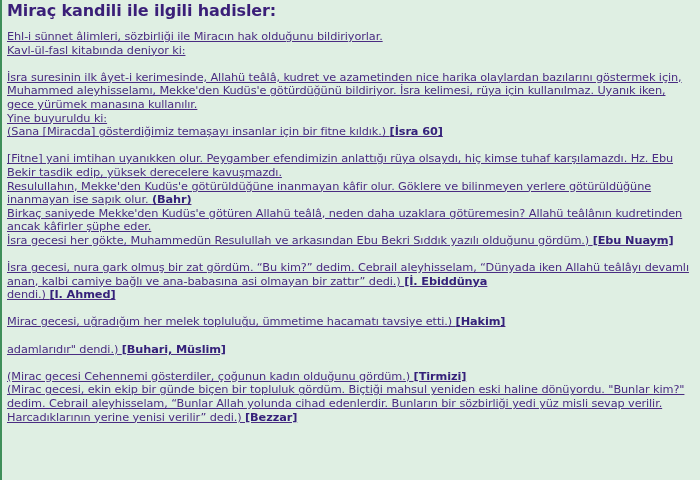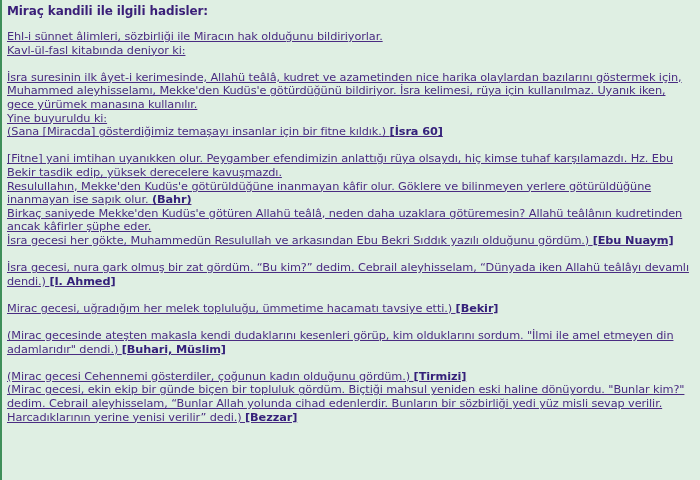--- a/index.html
+++ b/index.html
@@ -20,21 +20,21 @@
     padding: 4px 0 0 5px;
     overflow: hidden;
     font-family: "DejaVu Sans", sans-serif;
     font-size: 11.3px;
     line-height: 13.6px;
     color: #4a2c82;
     letter-spacing: -0.1px;
   }
   .title {
     font-weight: bold;
-    font-size: 12px;
+    font-size: 16px;
     color: #3a1f78;
     margin: 0 0 12px 0;
     line-height: 14px;
   }
   .para {
     margin: 0 0 13.6px 0;
   }
   .line {
     display: block;
     white-space: nowrap;
@@ -69,29 +69,29 @@
     <span class="line"><span>Bekir tasdik edip, yüksek derecelere kavuşmazdı.</span></span>
     <span class="line"><span>Resulullahın, Mekke'den Kudüs'e götürüldüğüne inanmayan kâfir olur. Göklere ve bilinmeyen yerlere götürüldüğüne</span></span>
     <span class="line"><span>inanmayan ise sapık olur. </span><span class="src">(Bahr)</span></span>
     <span class="line"><span>Birkaç saniyede Mekke'den Kudüs'e götüren Allahü teâlâ, neden daha uzaklara götüremesin? Allahü teâlânın kudretinden</span></span>
     <span class="line"><span>ancak kâfirler şüphe eder.</span></span>
     <span class="line"><span>İsra gecesi her gökte, Muhammedün Resulullah ve arkasından Ebu Bekri Sıddık yazılı olduğunu gördüm.) </span><span class="src">[Ebu Nuaym]</span></span>
   </div>
 
   <div class="para">
     <span class="line"><span>İsra gecesi, nura gark olmuş bir zat gördüm. “Bu kim?” dedim. Cebrail aleyhisselam, “Dünyada iken Allahü teâlâyı devamlı</span></span>
+    <span class="line"><span>anan, kalbi camiye bağlı ve ana-babasına asi olmayan bir zattır” dedi.) </span><span class="src">[İ. Ebiddünya</span></span>
     <span class="line"><span>dendi.) </span><span class="src">[I. Ahmed]</span></span>
   </div>
 
   <div class="para">
-    <span class="line"><span>Mirac gecesi, uğradığım her melek topluluğu, ümmetime hacamatı tavsiye etti.) </span><span class="src">[Bekir]</span></span>
+    <span class="line"><span>Mirac gecesi, uğradığım her melek topluluğu, ümmetime hacamatı tavsiye etti.) </span><span class="src">[Hakim]</span></span>
   </div>
 
   <div class="para">
-    <span class="line"><span>(Mirac gecesinde ateşten makasla kendi dudaklarını kesenleri görüp, kim olduklarını sordum. "İlmi ile amel etmeyen din</span></span>
     <span class="line"><span>adamlarıdır" dendi.) </span><span class="src">[Buhari, Müslim]</span></span>
   </div>
 
   <div class="para">
     <span class="line"><span>(Mirac gecesi Cehennemi gösterdiler, çoğunun kadın olduğunu gördüm.) </span><span class="src">[Tirmizi]</span></span>
     <span class="line"><span>(Mirac gecesi, ekin ekip bir günde biçen bir topluluk gördüm. Biçtiği mahsul yeniden eski haline dönüyordu. "Bunlar kim?"</span></span>
     <span class="line"><span>dedim. Cebrail aleyhisselam, “Bunlar Allah yolunda cihad edenlerdir. Bunların bir sözbirliği yedi yüz misli sevap verilir.</span></span>
     <span class="line"><span>Harcadıklarının yerine yenisi verilir” dedi.) </span><span class="src">[Bezzar]</span></span>
   </div>
 </div>

